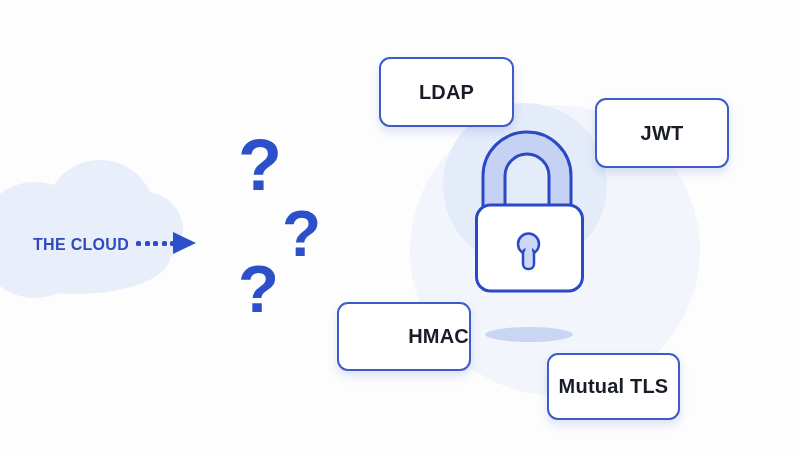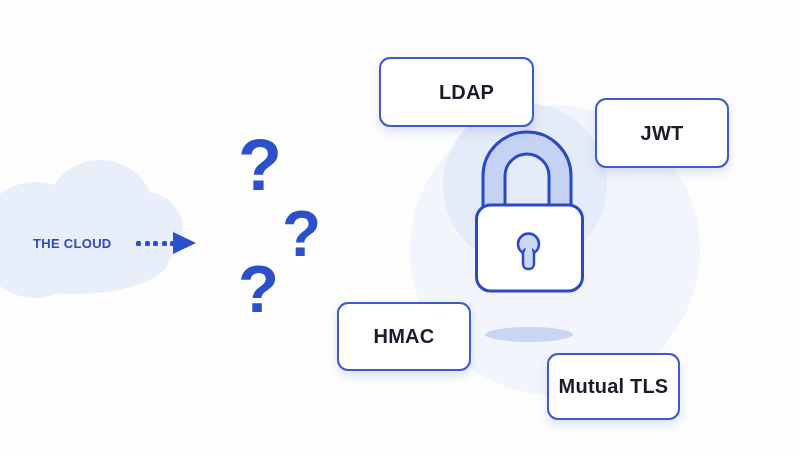--- a/index.html
+++ b/index.html
@@ -20,21 +20,21 @@
   .bg-circle-halo {
     left: 443px; top: 103px; width: 164px; height: 164px;
     border-radius: 50%; background: var(--halo-circle, #e4ebf9);
   }
 
   
   #cloud-svg { left: -30px; top: 145px; }
   .cloud-fill { fill: var(--cloud-fill, #e9eefb); }
   .cloud-label {
     left: 33px; top: 236px;
-    font-size: 13px; font-weight: 700; letter-spacing: 0.3px;
+    font-size: 16px; font-weight: 700; letter-spacing: 0.3px;
     color: var(--cloud-label, #2e4ac1);
   }
 
   
   .arrow-dots { left: 136px; top: 241px; display: flex; gap: 3.5px; }
   .arrow-dots span {
     width: 5px; height: 5px; border-radius: 1.5px;
     background: var(--accent-blue, #2b50c9);
   }
   .arrow-head {
@@ -80,24 +80,24 @@
   .auth-box {
     background: #ffffff;
     border: 2px solid var(--box-border-blue, #3e5cc7);
     border-radius: 11px;
     box-shadow: 0 5px 10px rgba(61,90,200,0.16);
     display: flex; align-items: center; justify-content: center;
     font-size: 20px; font-weight: 700;
     color: var(--label-text, #191d29);
     letter-spacing: 0.2px;
   }
-  #box-ldap       { left: 379px; top:  57px; width: 131px; height: 66px; padding-left: 20px; }
+  #box-ldap       { left: 379px; top:  57px; width: 131px; height: 66px; }
   #box-jwt        { left: 595px; top:  98px; width: 130px; height: 66px; }
   #box-oauth      { left: 628px; top: 218px; width: 130px; height: 65px; }
-  #box-hmac       { left: 337px; top: 302px; width: 130px; height: 65px; }
+  #box-hmac       { left: 337px; top: 302px; width: 130px; height: 65px; justify-content: flex-end; }
   #box-mutual-tls { left: 547px; top: 353px; width: 129px; height: 63px; text-align: right; }
 </style>
 </head>
 <body>
 
 <div id="stage">
 
   <div class="abs bg-circle-large"></div>
   <div class="abs bg-circle-halo"></div>
 

